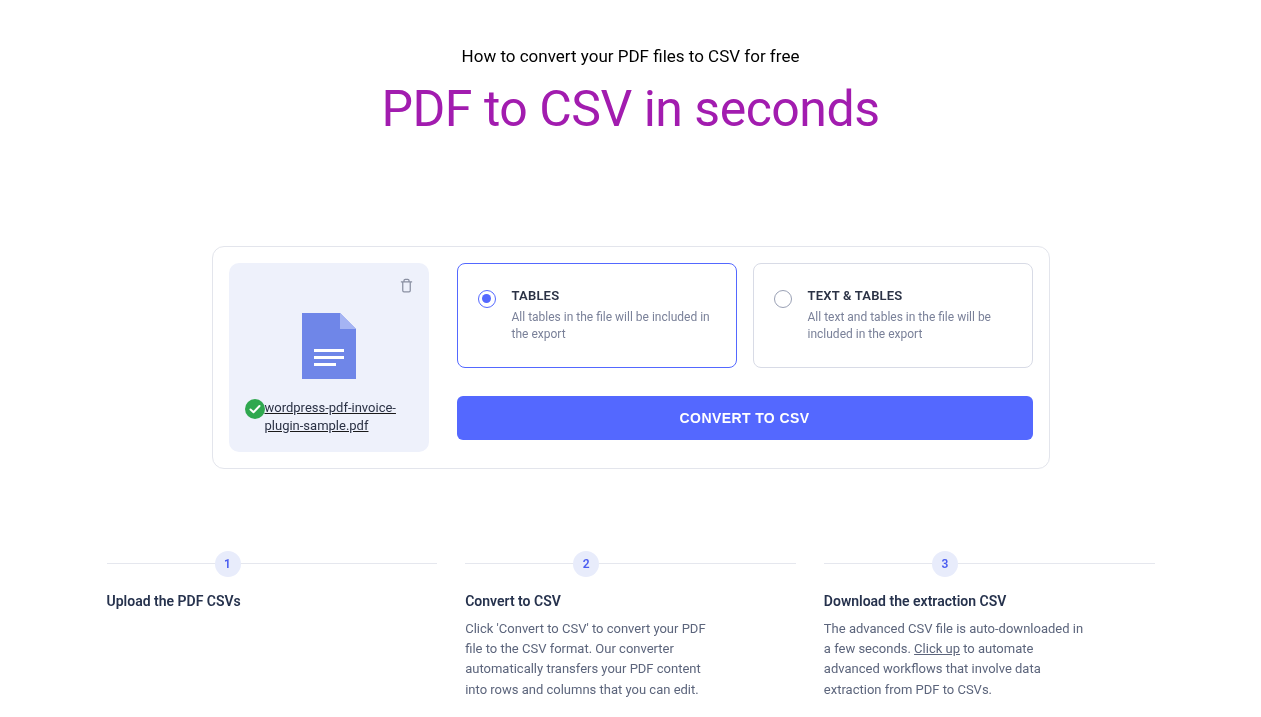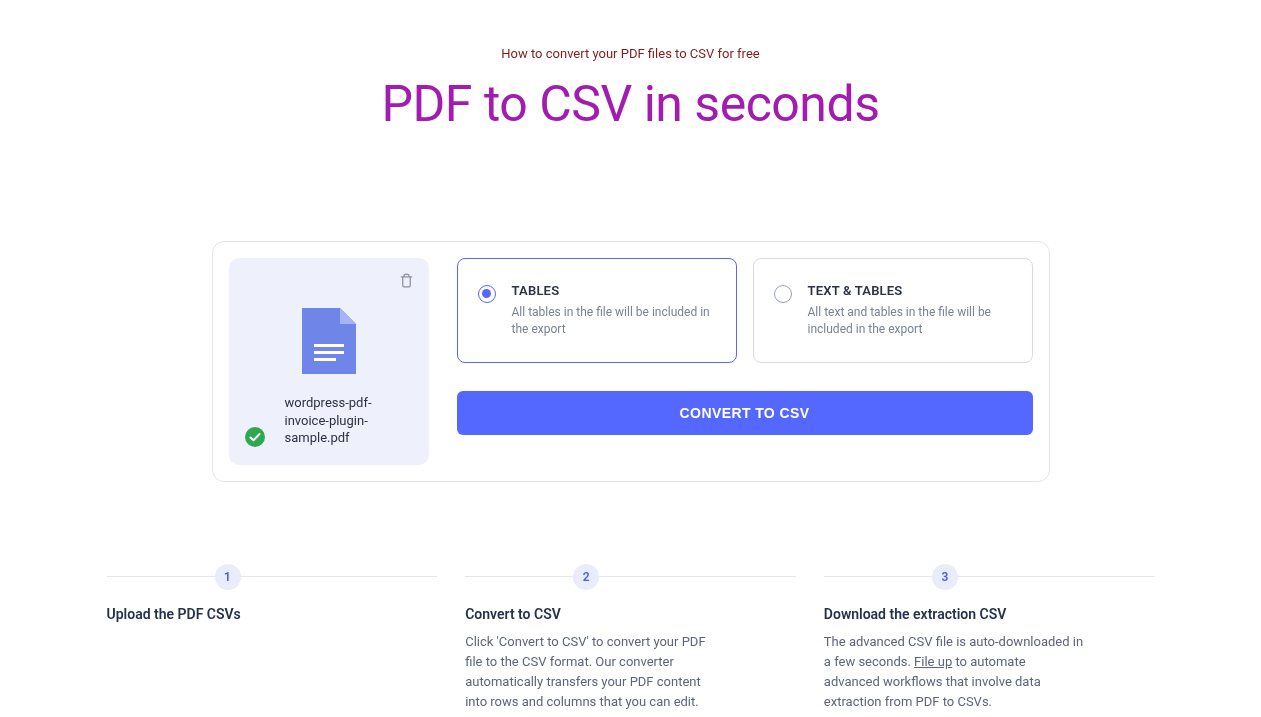--- a/index.html
+++ b/index.html
@@ -9,22 +9,22 @@
   color: #1a1a1a;
   width: 1261px;
   height: 717px;
   overflow: hidden;
 }
 .hero {
   text-align: center;
   padding-top: 46px;
 }
 .subtitle {
-  font-size: 13px;
-  color: #7f1d1d;
+  font-size: 17px;
+  color: #000000;
   margin-bottom: 14px;
 }
 .title {
   font-size: 50px;
   font-weight: 400;
   color: #a21caf;
   letter-spacing: -0.5px;
 }
 .card {
   width: 838px;
@@ -57,23 +57,24 @@
   color: #8a90a2;
 }
 .file-icon-wrap {
   display: flex;
   justify-content: center;
   padding-top: 36px;
   padding-bottom: 20px;
 }
 .file-info {
   display: flex;
-  align-items: flex-end;
-  gap: 20px;
+  align-items: flex-start;
+  gap: 0;
   padding: 0 2px;
+  text-decoration: underline;
 }
 .check-badge {
   width: 20px;
   height: 20px;
   flex-shrink: 0;
 }
 .file-name {
   font-size: 13px;
   color: #2b3245;
   line-height: 1.35;
@@ -270,15 +271,15 @@
     </div>
     <div class="step-title">Convert to CSV</div>
     <div class="step-body">Click 'Convert to CSV' to convert your PDF file to the CSV format. Our converter automatically transfers your PDF content into rows and columns that you can edit.</div>
   </div>
   <div class="step">
     <div class="step-badge-row">
       <div class="step-line"></div>
       <div class="step-badge">3</div>
     </div>
     <div class="step-title">Download the extraction CSV</div>
-    <div class="step-body"><span>The advanced CSV file is auto-downloaded in a few seconds. </span><a href="#">File up</a><span> to automate advanced workflows that involve data extraction from PDF to CSVs.</span></div>
+    <div class="step-body"><span>The advanced CSV file is auto-downloaded in a few seconds. </span><a href="#">Click up</a><span> to automate advanced workflows that involve data extraction from PDF to CSVs.</span></div>
   </div>
 </div>
 
 </body></html>

